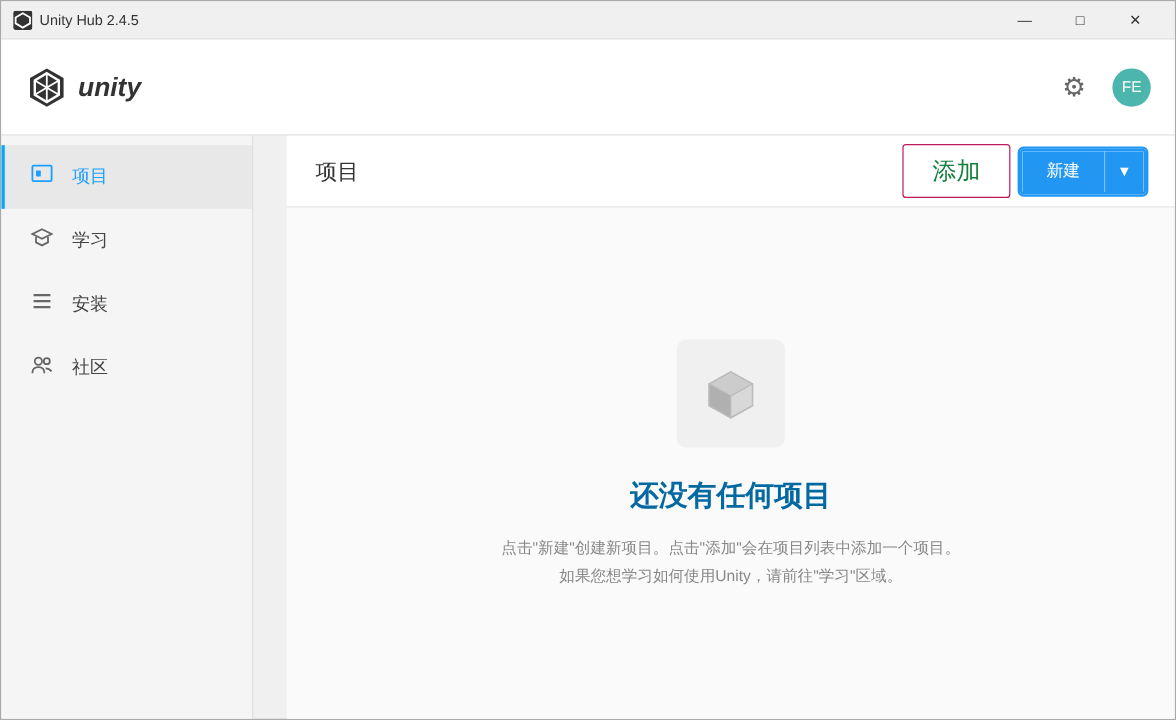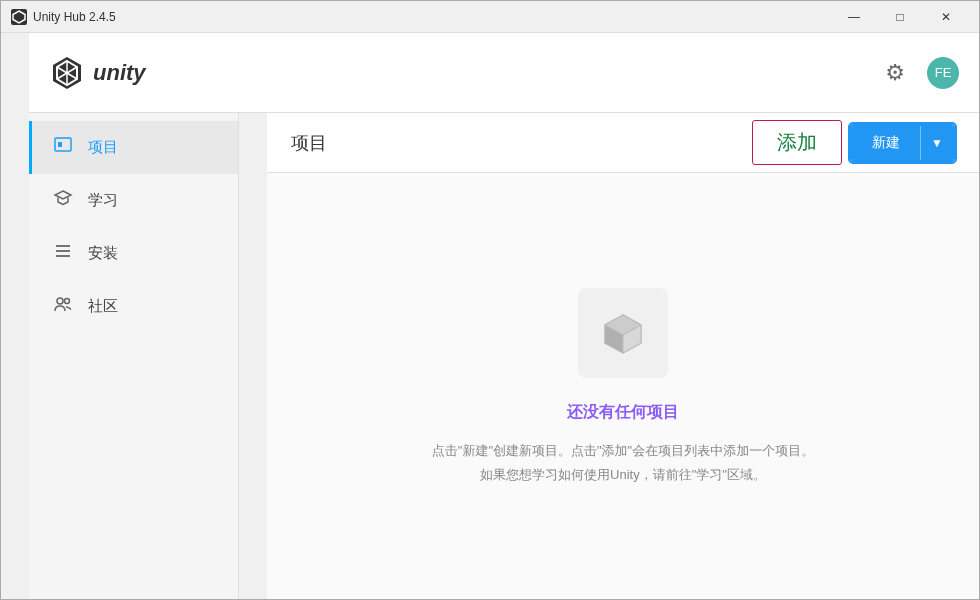--- a/index.html
+++ b/index.html
@@ -48,21 +48,20 @@
       background: transparent;
       border: none;
       outline: none;
     }
 
     
     .app {
       display: flex;
       flex-direction: column;
       height: calc(600px - 32px);
-      margin-left: 28px;
     }
 
     
     .header {
       height: 80px;
       background: #fff;
       display: flex;
       align-items: center;
       padding: 0 20px;
       border-bottom: 1px solid #ddd;
@@ -237,23 +236,23 @@
       width: 90px;
       height: 90px;
       background: #f0f0f0;
       border-radius: 8px;
       display: flex;
       align-items: center;
       justify-content: center;
       margin-bottom: 8px;
     }
     .empty-title {
-      font-size: 16px;
+      font-size: 24px;
       font-weight: bold;
-      color: #8b5cf6;
+      color: #0369a1;
     }
     .empty-desc {
       font-size: 13px;
       color: #888;
       text-align: center;
       line-height: 1.8;
     }
   </style>
 </head>
 <body>

